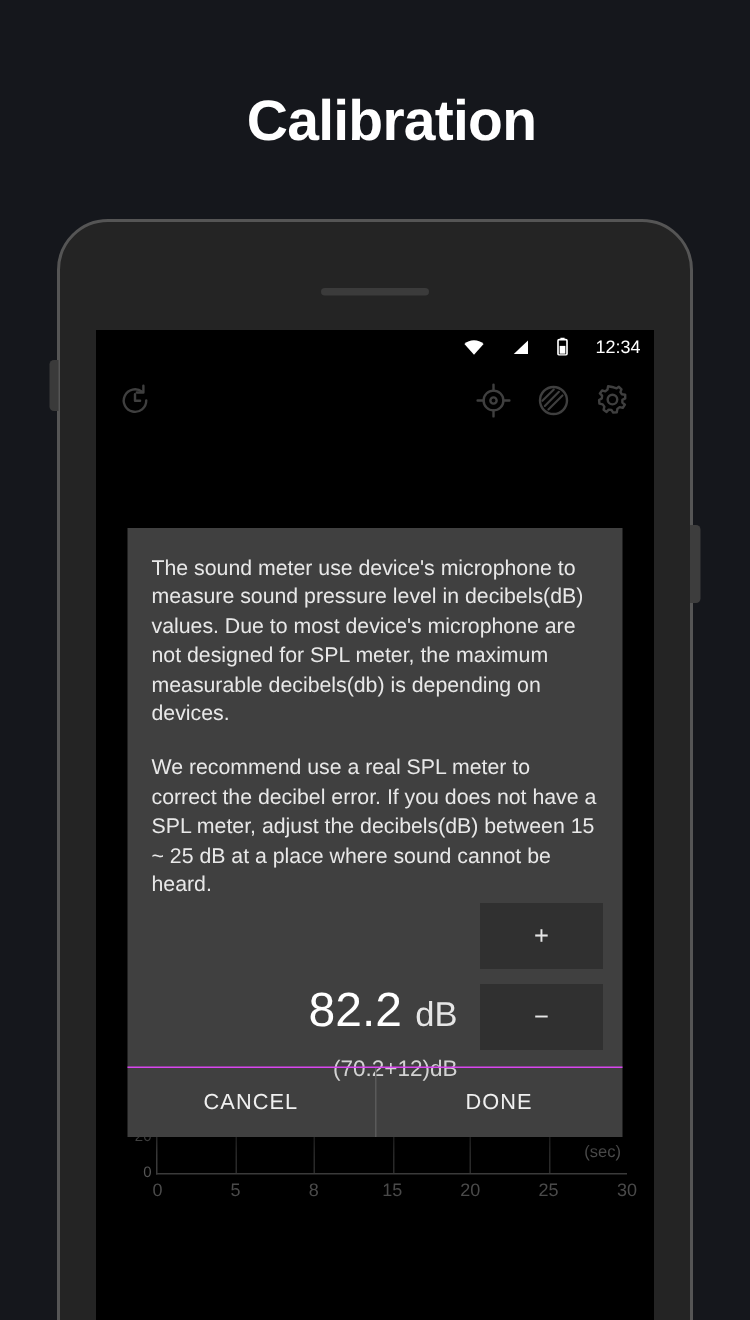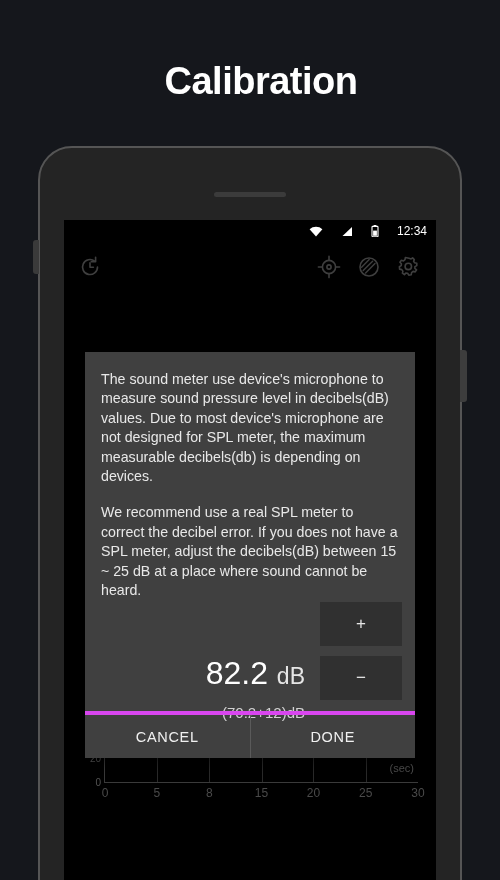--- a/index.html
+++ b/index.html
@@ -249,21 +249,21 @@
   .step-plus { top: 2px; }
   .step-minus { top: 56px; }
 
   .dlg-actions {
     position: absolute;
     left: 0;
     bottom: 0;
     width: 330px;
     height: 47px;
     display: flex;
-    border-top: 4px solid #d946ef;
+    border-top: 1px solid #d946ef;
     box-sizing: border-box;
   }
   .dlg-action {
     flex: 1;
     color: #f0f0f0;
     font-size: 14.5px;
     letter-spacing: 0.7px;
     display: flex;
     align-items: center;
     justify-content: center;

